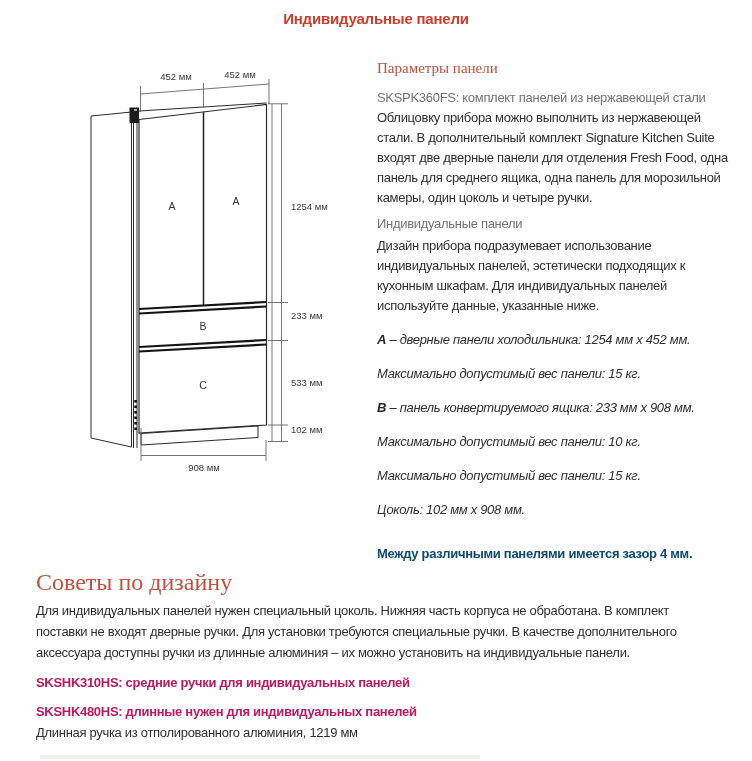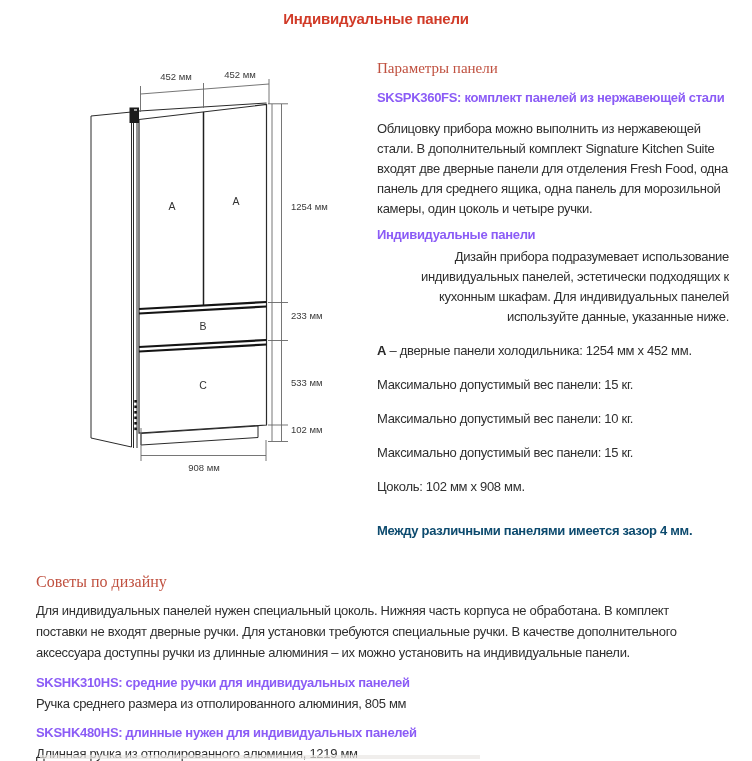--- a/index.html
+++ b/index.html
@@ -29,34 +29,34 @@
     position: absolute; left: 377px; top: 57px; width: 352px;
     font-size: 13px; line-height: 20px; letter-spacing: -0.3px;
   }
   .serif-heading {
     font-family: "Liberation Serif", serif;
     font-weight: normal;
     color: #c05140;
     margin: 0 0 9px 0;
     font-size: 15px; line-height: 22px; letter-spacing: 0;
   }
-  .bold-line { font-weight: bold; color: #8b5cf6; margin: 0; }
-  .para { margin: 11px 0 6px 0; }
-  .para-custom { margin: 2px 0 8px 0; text-align: right; }
-  .spec { margin: 14px 0 8px 0; line-height: 20px; }
+  .bold-line { font-weight: normal; color: #737373; margin: 0; }
+  .para { margin: 0 0 6px 0; }
+  .para-custom { margin: 2px 0 8px 0; }
+  .spec { margin: 14px 0 8px 0; line-height: 20px; font-style: italic; }
   .spec b { color: #282828; }
   .gap-note { font-weight: bold; color: #0c4a6e; margin: 24px 0 0 0; }
   
   .bottom-section {
     position: absolute; left: 36px; top: 570px; width: 682px;
     font-size: 13px; line-height: 21px; letter-spacing: -0.3px;
   }
-  .bottom-section .serif-heading { font-size: 16px; line-height: 24px; margin: 0 0 6px 0; font-family: Liberation Serif, serif; }
+  .bottom-section .serif-heading { font-size: 24px; line-height: 24px; margin: 0 0 6px 0; font-family: Liberation Serif, serif; }
   .bottom-para { margin: 0 0 9px 0; }
-  .handle-title { font-weight: bold; color: #8b5cf6; margin: 8px 0 0 0; }
+  .handle-title { font-weight: bold; color: #be185d; margin: 8px 0 0 0; }
   .handle-desc { margin: 0; }
   .page-edge-artifact {
     position: absolute; left: 40px; top: 755px; width: 440px; height: 4px;
     background: #e9e7e4; opacity: 0.7;
   }
 </style>
 </head>
 <body>
 
 <div class="page-title">Индивидуальные панели</div>
@@ -134,29 +134,29 @@
 
 <div class="right-col">
   <h2 class="serif-heading">Параметры панели</h2>
   <p class="bold-line">SKSPK360FS: комплект панелей из нержавеющей стали</p>
   <p class="para">Облицовку прибора можно выполнить из нержавеющей стали. В дополнительный комплект Signature Kitchen Suite входят две дверные панели для отделения Fresh Food, одна панель для среднего ящика, одна панель для морозильной камеры, один цоколь и четыре ручки.</p>
   <p class="bold-line">Индивидуальные панели</p>
   <p class="para para-custom">Дизайн прибора подразумевает использование индивидуальных панелей, эстетически подходящих к кухонным шкафам. Для индивидуальных панелей используйте данные, указанные ниже.</p>
 
   <p class="spec"><b>A</b><span> – дверные панели холодильника: 1254 мм x 452 мм.</span></p>
   <p class="spec"><b></b><span>Максимально допустимый вес панели: 15 кг.</span></p>
+  <p class="spec"><b>B</b><span> – панель конвертируемого ящика: 233 мм x 908 мм.</span></p>
   <p class="spec"><b></b><span>Максимально допустимый вес панели: 10 кг.</span></p>
   <p class="spec"><b></b><span>Максимально допустимый вес панели: 15 кг.</span></p>
   <p class="spec"><b></b><span>Цоколь: 102 мм x 908 мм.</span></p>
 
   <p class="gap-note">Между различными панелями имеется зазор 4 мм.</p>
 </div>
 
 <div class="bottom-section">
   <h2 class="serif-heading">Советы по дизайну</h2>
   <p class="bottom-para">Для индивидуальных панелей нужен специальный цоколь. Нижняя часть корпуса не обработана. В комплект поставки не входят дверные ручки. Для установки требуются специальные ручки. В качестве дополнительного аксессуара доступны ручки из длинные алюминия – их можно установить на индивидуальные панели.</p>
   <p class="handle-title">SKSHK310HS: средние ручки для индивидуальных панелей</p>
-  <p class="handle-desc">Ручка среднего размера из отполированного алюминия, 805 мм</p>
   <p class="handle-title">SKSHK480HS: длинные нужен для индивидуальных панелей</p>
   <p class="handle-desc">Длинная ручка из отполированного алюминия, 1219 мм</p>
 </div>
 
 <div class="page-edge-artifact"></div>
 
 </body></html>

